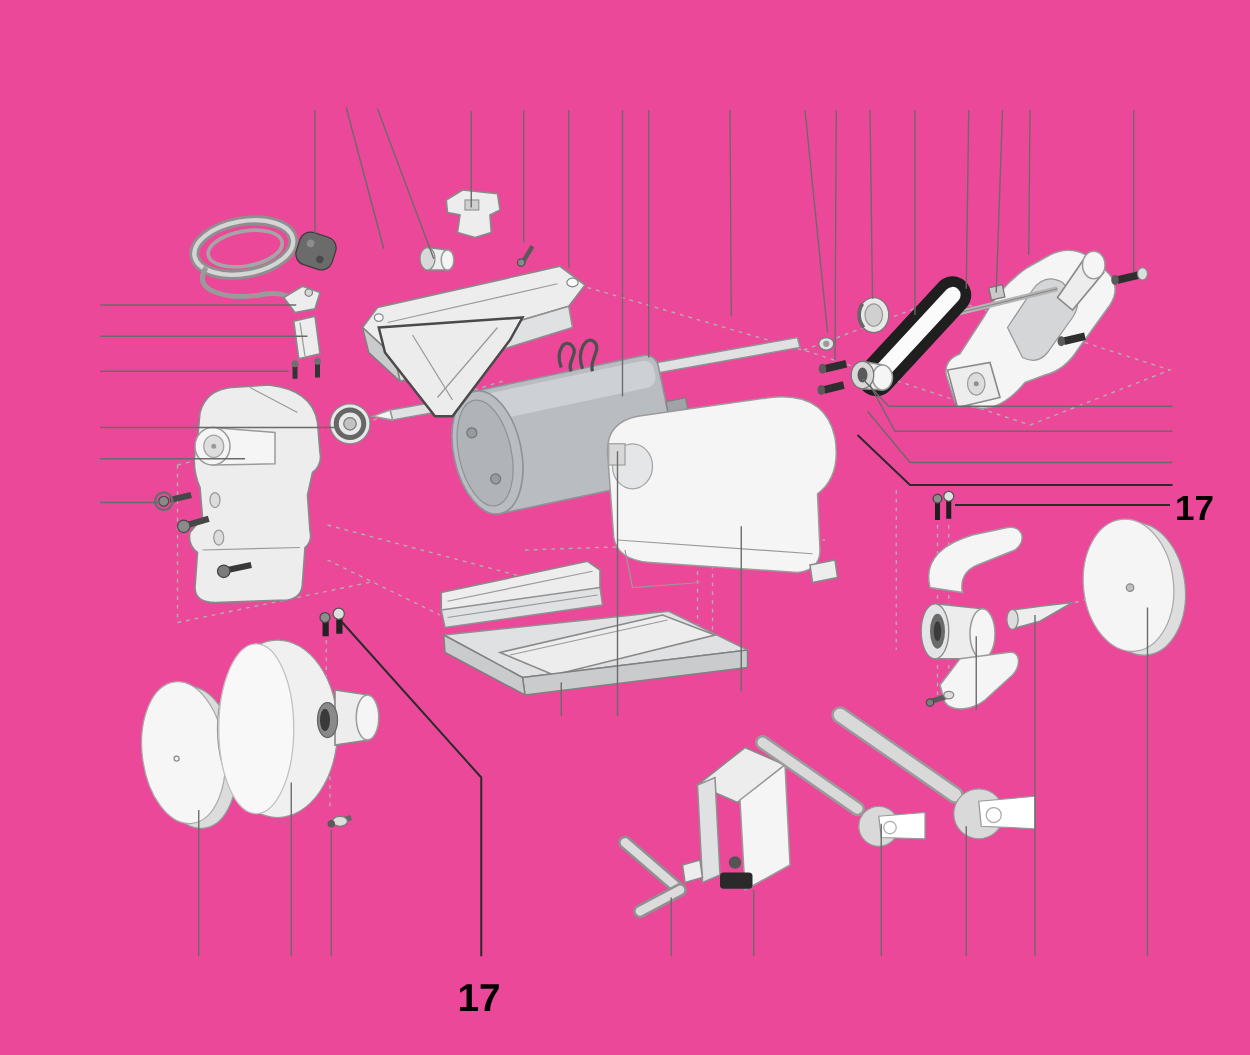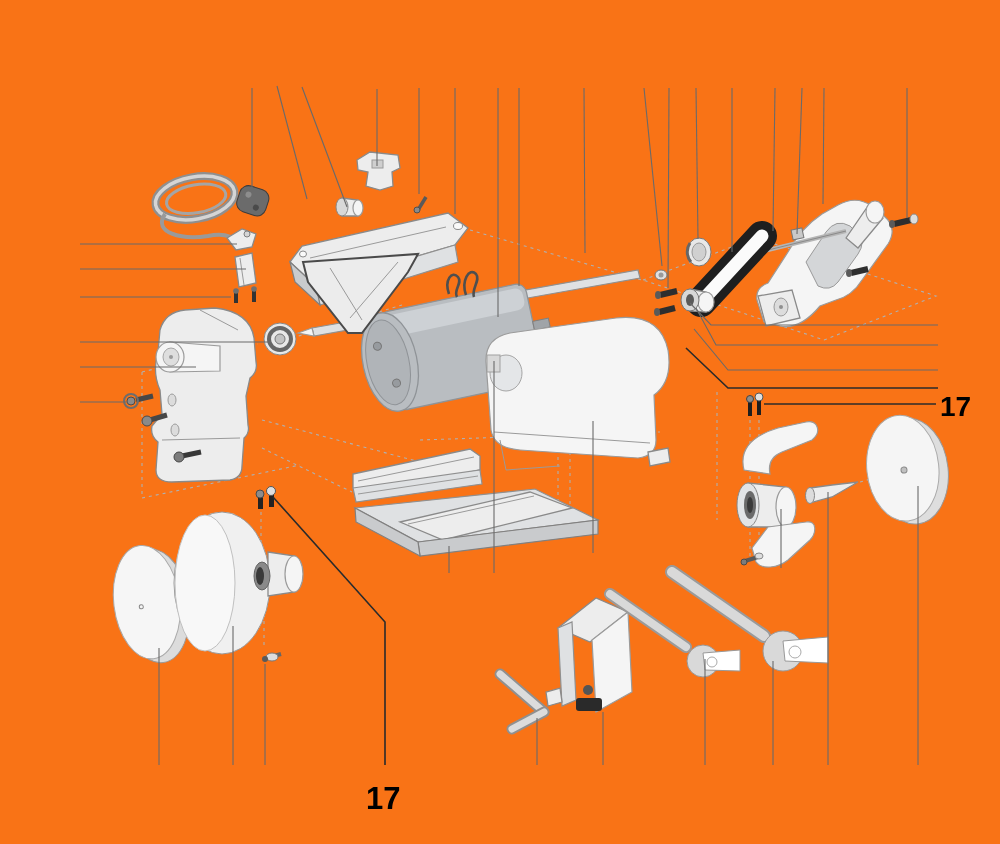--- a/index.html
+++ b/index.html
@@ -1,16 +1,16 @@
 <!DOCTYPE html>
 <html><head>
 <meta charset="utf-8">
 <style>
   html,body{margin:0;padding:0;background:#ffffff;}
-  #stage{position:relative;width:1000px;height:844px;background:#f97316;overflow:hidden;
+  #stage{position:relative;width:1000px;height:844px;background:#ec4899;overflow:hidden;
          font-family:"Liberation Sans",sans-serif;}
   svg{display:block}
   .part{fill:#ededed;stroke:#8a8a8a;stroke-width:1.3;}
   .part-light{fill:#f5f5f5;stroke:#9b9b9b;stroke-width:1.2;}
   .part-mid{fill:#dfe1e3;stroke:#909090;stroke-width:1.2;}
   .part-dark{fill:#c9cbcd;stroke:#808080;stroke-width:1.2;}
   .metal{fill:#b9bdc1;stroke:#8f9397;stroke-width:1.3;}
   .leader{stroke:#6a6a6a;stroke-width:1.1;fill:none;}
   .leader-dark{stroke:#2b2b2b;stroke-width:1.6;fill:none;}
   .dash{stroke:#b0b0b0;stroke-width:1.1;fill:none;stroke-dasharray:3 4;}

